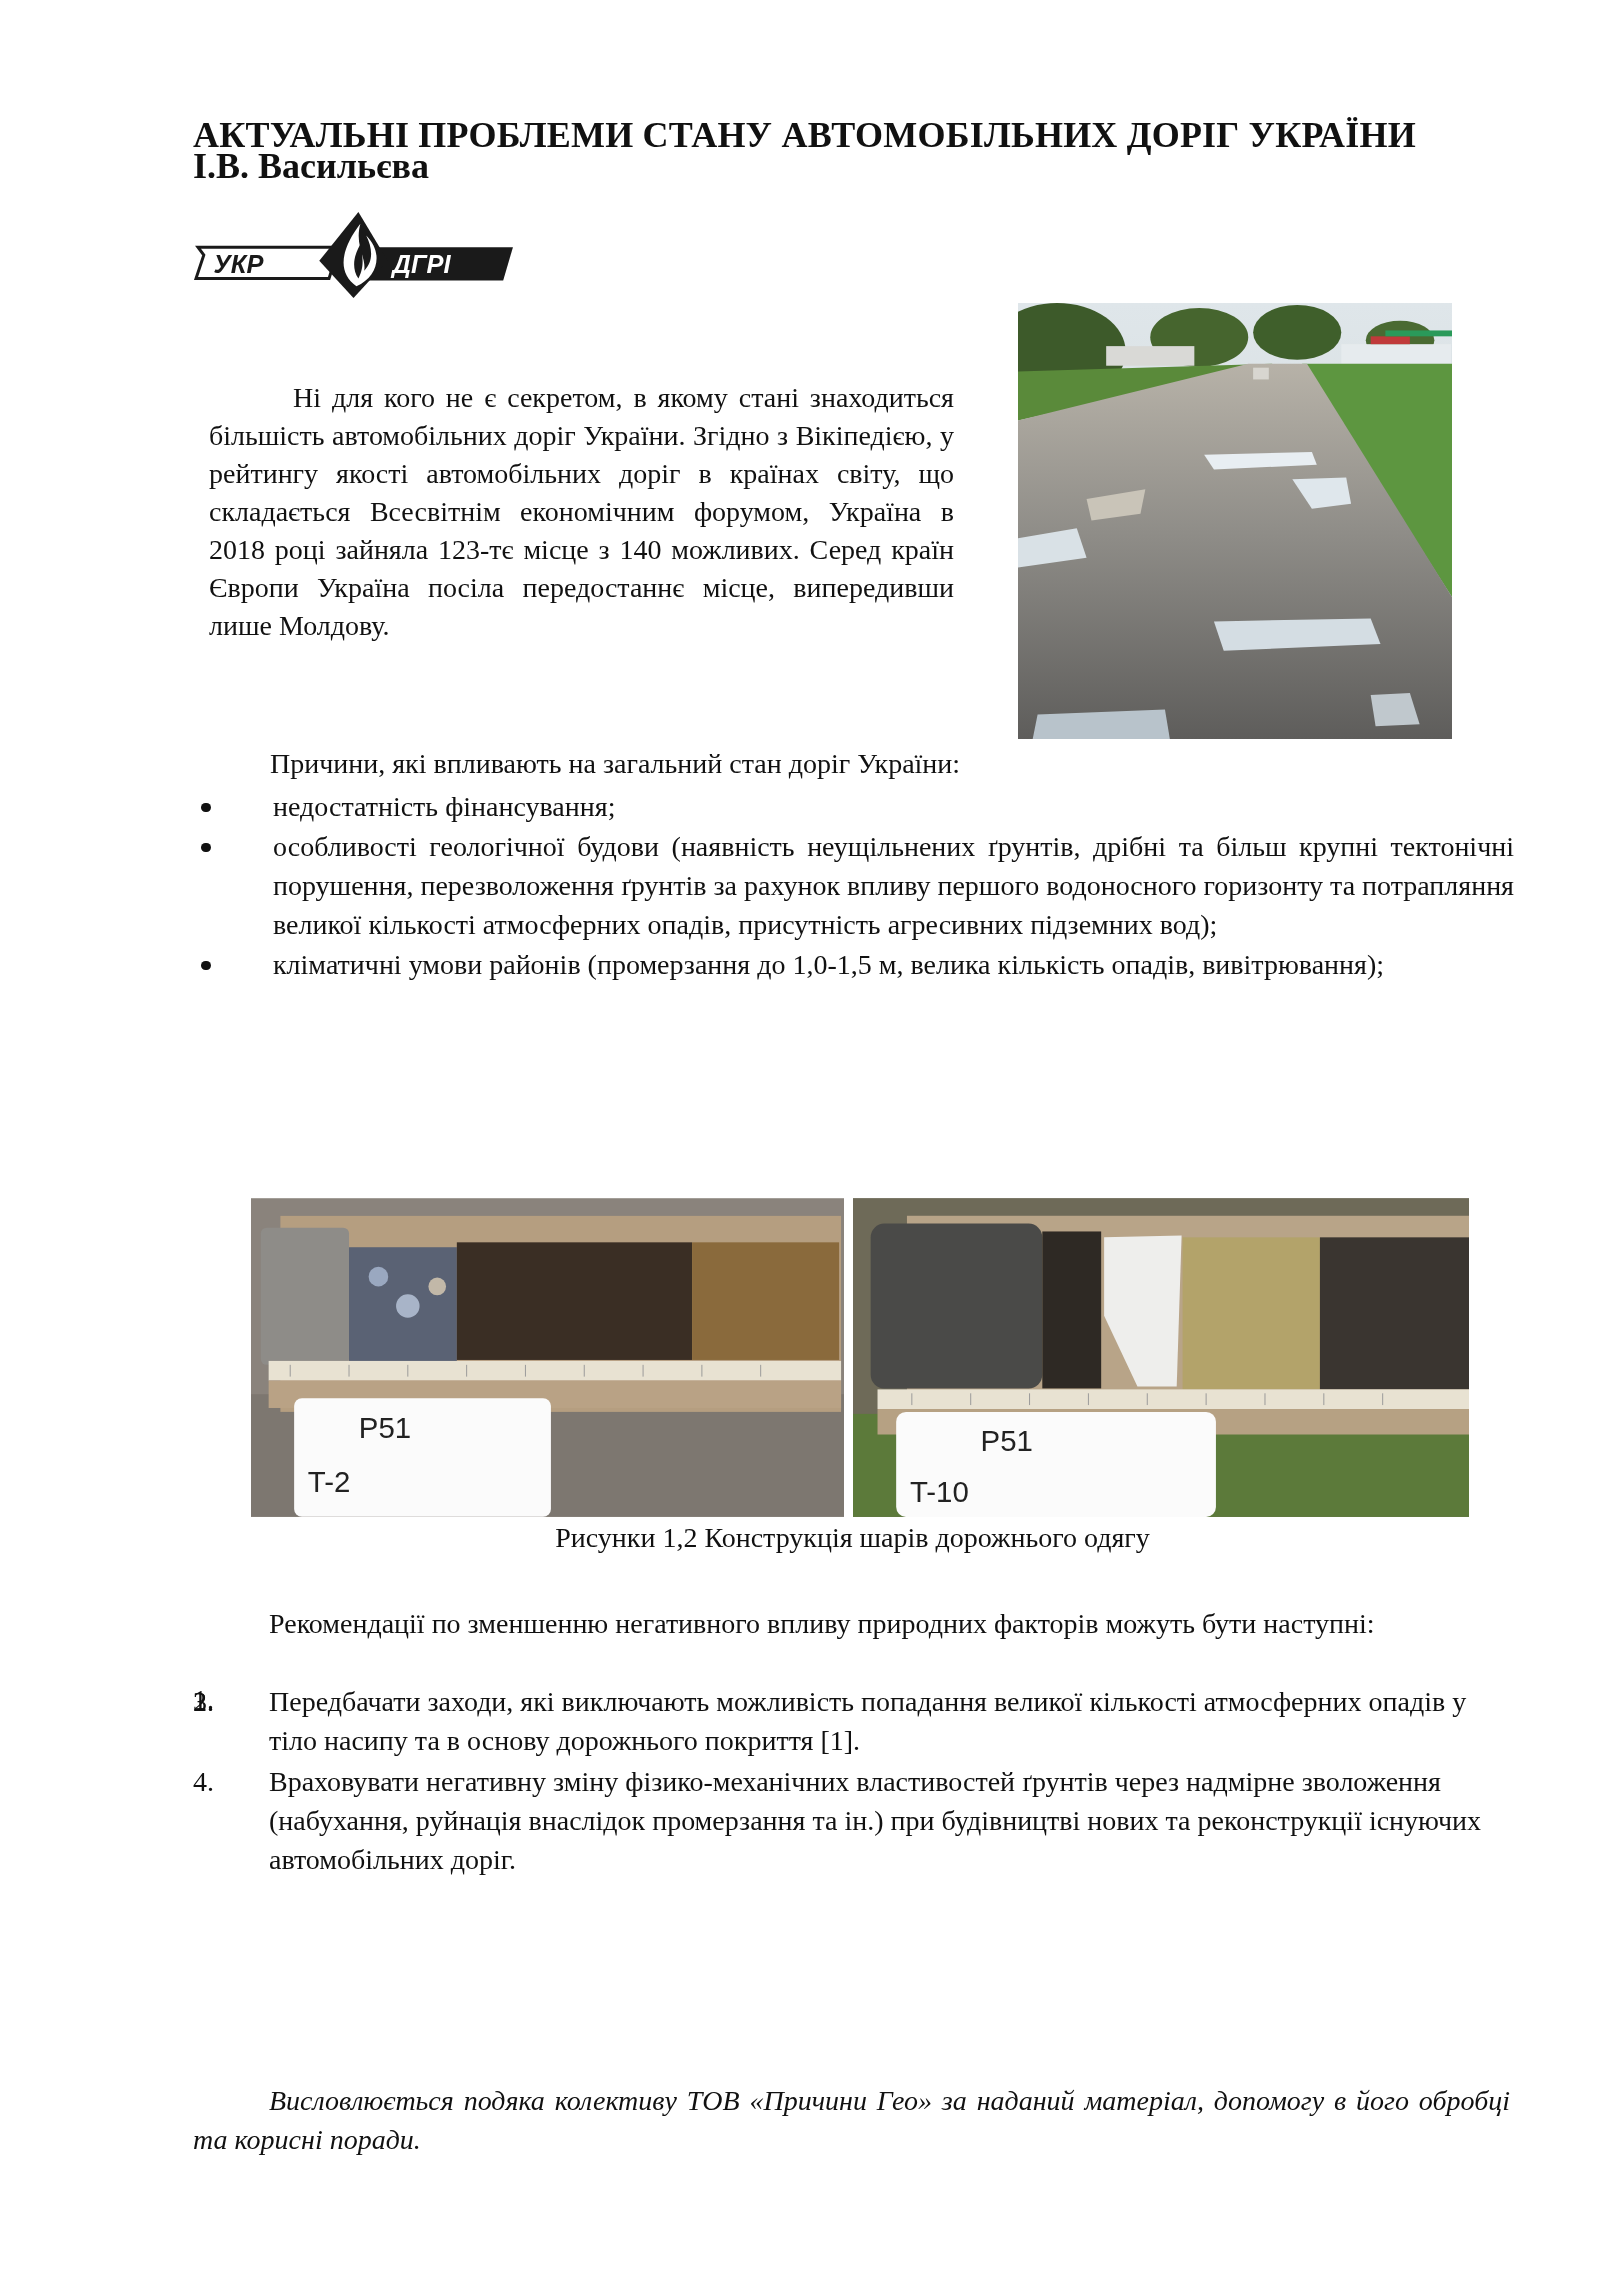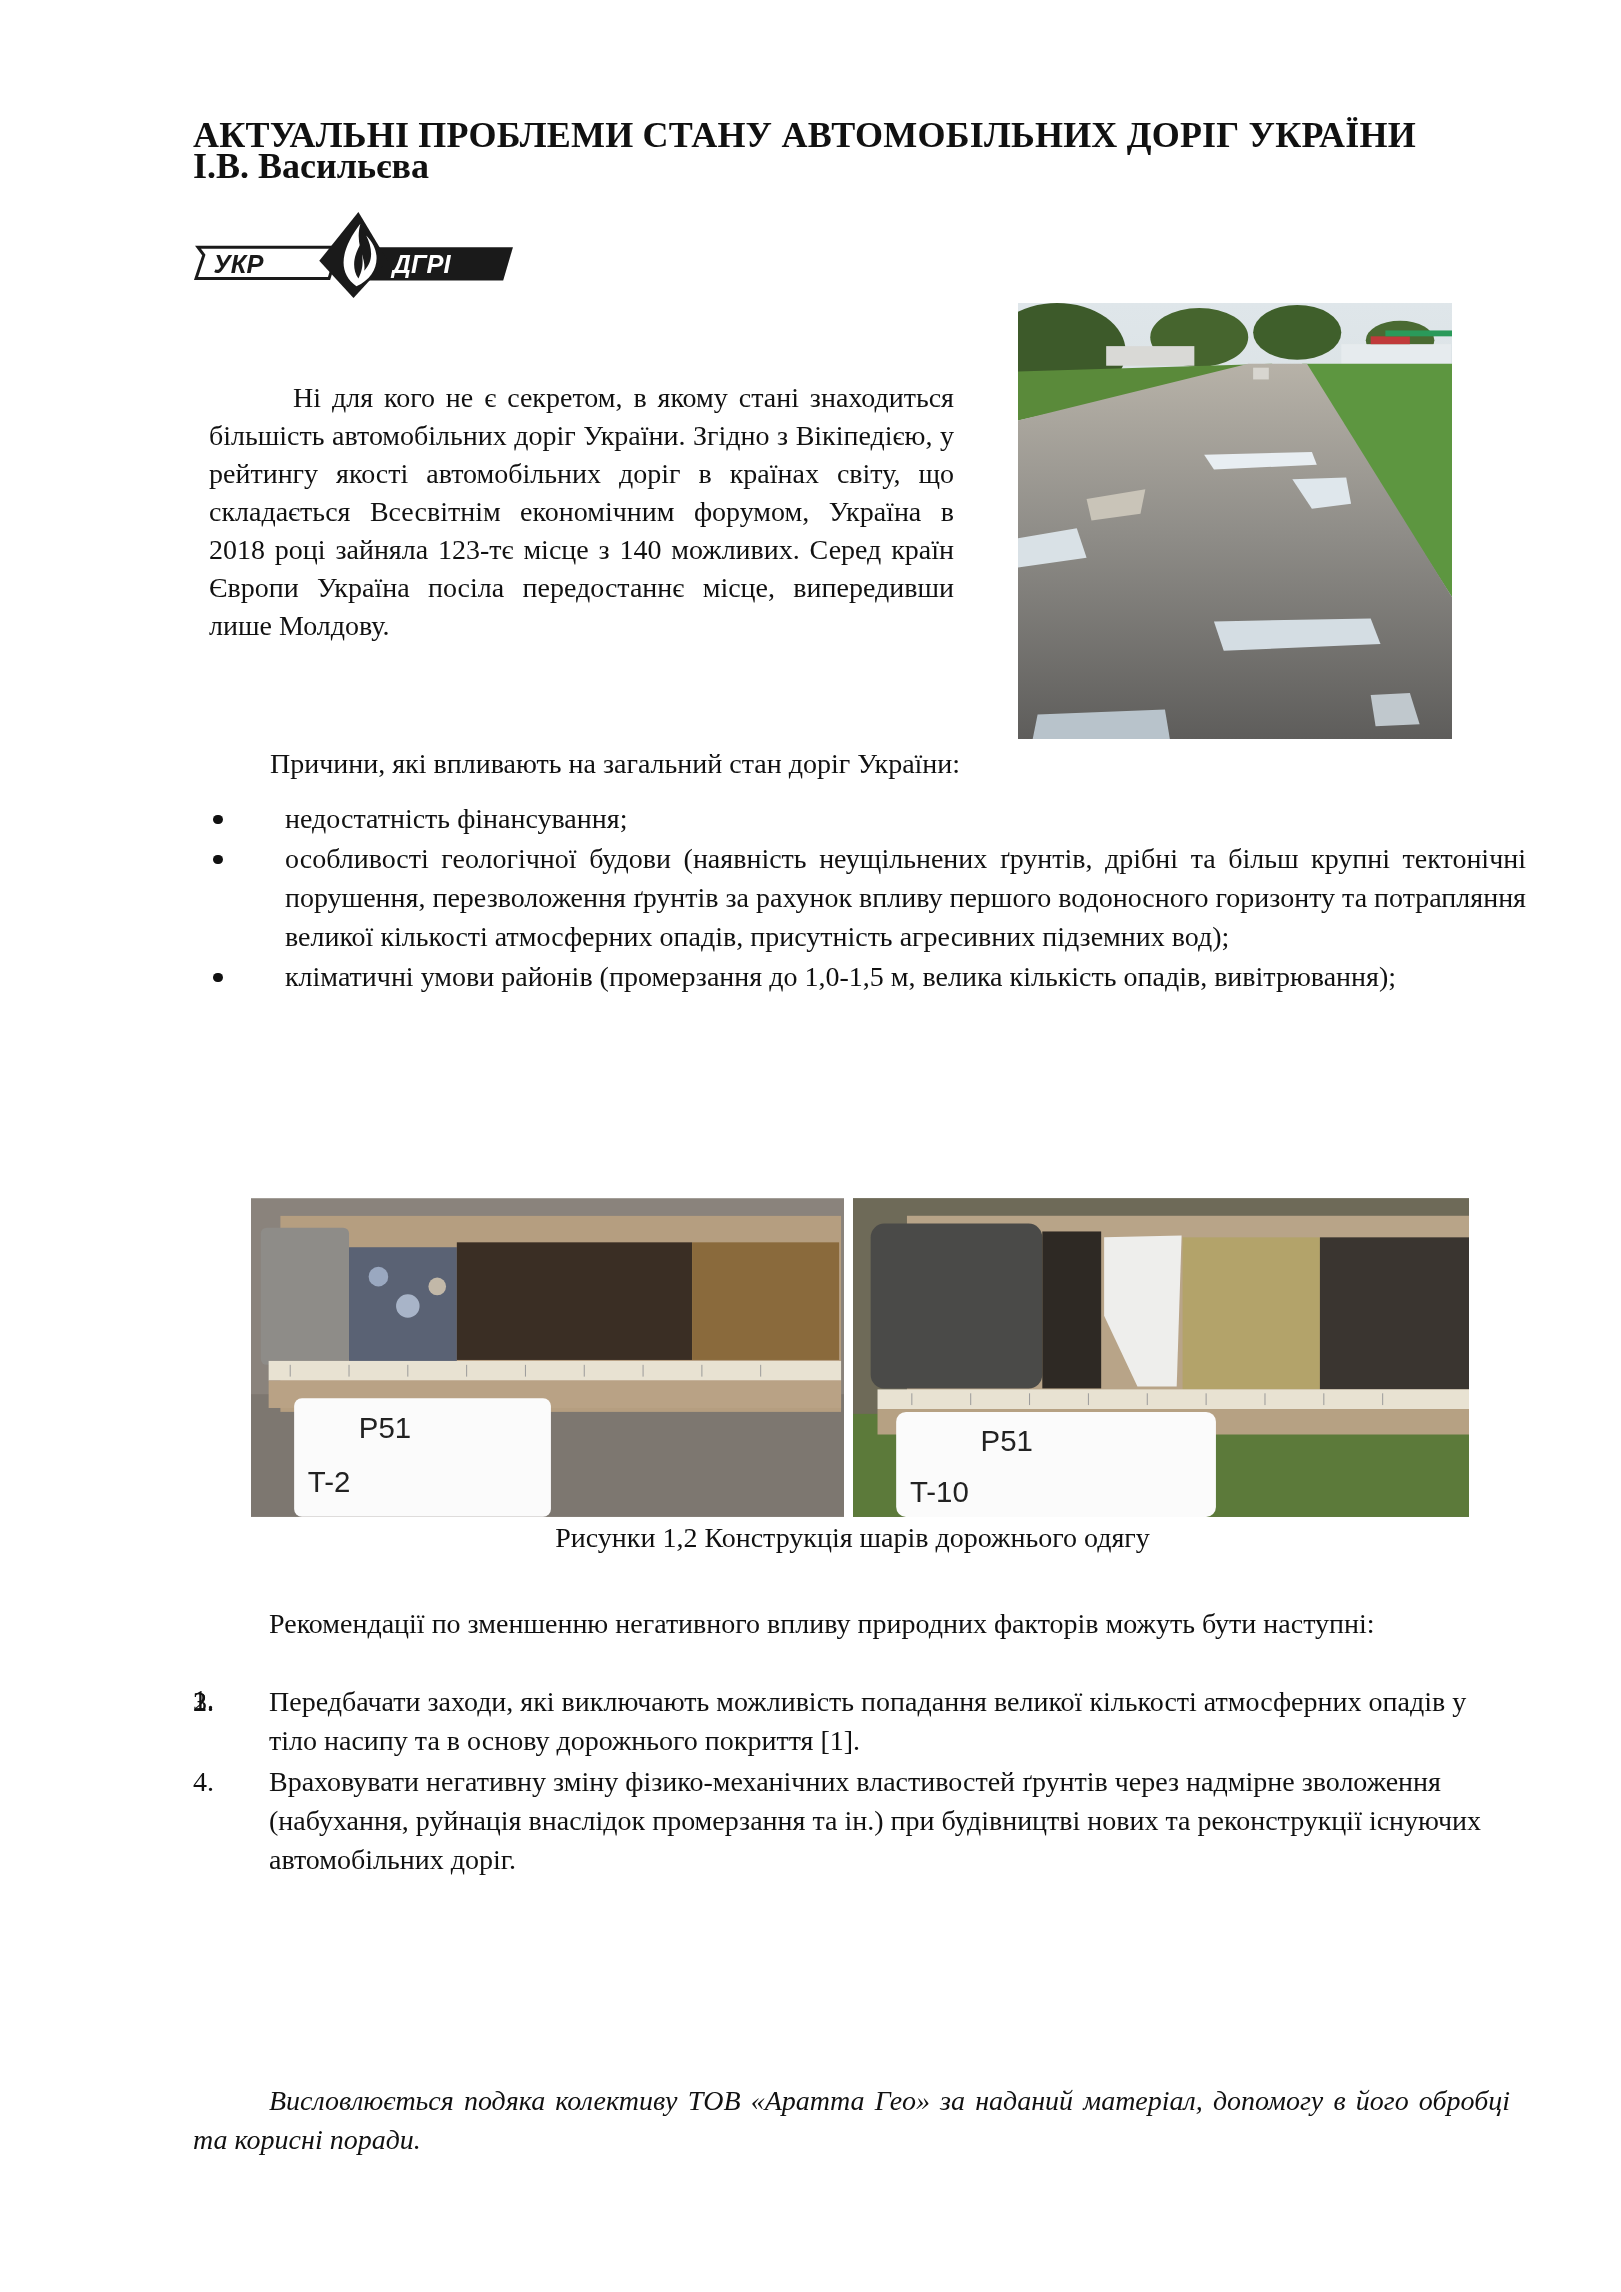--- a/index.html
+++ b/index.html
@@ -7,21 +7,21 @@
          font-family: "Liberation Serif", serif; color: #111; }
   .abs { position: absolute; }
   .title { left: 193px; top: 114px; font-size: 36px; font-weight: bold; letter-spacing: 0.2px; white-space: nowrap; }
   .author { left: 193px; top: 145px; font-size: 36px; font-weight: bold; white-space: nowrap; }
   .logo { left: 192px; top: 210px; width: 323px; height: 90px; }
   .para { font-size: 28px; line-height: 38px; text-align: justify; }
   .intro { left: 209px; top: 379px; width: 745px; }
   .intro .first { text-indent: 84px; }
   .road-photo { left: 1018px; top: 303px; width: 434px; height: 436px; overflow: hidden; }
   .causes-lead { left: 270px; top: 745px; font-size: 28px; line-height: 38px; white-space: nowrap; }
-  .bullets { left: 193px; top: 783px; width: 1317px; margin: 16px; padding: 0; list-style: none; }
+  .bullets { left: 193px; top: 783px; width: 1317px; margin: 4px; padding: 0; list-style: none; }
   .bullets li { position: relative; padding-left: 76px; font-size: 28px; line-height: 39px; text-align: justify; margin: 0 0 1px 0; }
   .bullets li .dot { position: absolute; left: 3.9px; top: 15.7px; width: 9.8px; height: 9.8px; border-radius: 50%; background: #111; }
   .core1 { left: 251px; top: 1198px; width: 593px; height: 319px; overflow: hidden; }
   .core2 { left: 853px; top: 1198px; width: 616px; height: 319px; overflow: hidden; }
   .caption { left: 0; width: 1621px; top: 1522px; text-align: center; font-size: 28px; margin-left: 42px; }
   .recs-lead { left: 193px; top: 1605px; width: 1317px; }
   .recs-lead .first { text-indent: 76px; }
   .recs { left: 193px; top: 1680px; width: 1317px; margin: 0; padding: 0; list-style: none; }
   .recs li { position: relative; padding-left: 76px; font-size: 28px; line-height: 39px; margin: 0 0 2px 0; }
   .recs li .num { position: absolute; left: 0; top: 0; }
@@ -169,15 +169,15 @@
   <div class="first">Рекомендації по зменшенню негативного впливу природних факторів можуть бути наступні:</div>
 </div>
 <ol class="abs recs">
   <li><span class="num">1.</span></li>
   <li><span class="num">2.</span></li>
   <li><span class="num">3.</span><span>Передбачати заходи, які виключають можливість попадання великої кількості атмосферних опадів у тіло насипу та в основу дорожнього покриття [1].</span></li>
   <li><span class="num">4.</span><span>Враховувати негативну зміну фізико-механічних властивостей ґрунтів через надмірне зволоження (набухання, руйнація внаслідок промерзання та ін.) при будівництві нових та реконструкції існуючих автомобільних доріг.</span></li>
 </ol>
 
 <div class="abs thanks">
-  <div class="first">Висловлюється подяка колективу ТОВ «Аратта Гео» за наданий матеріал, допомогу в його обробці та корисні поради.</div>
+  <div class="first">Висловлюється подяка колективу ТОВ «Причини Гео» за наданий матеріал, допомогу в його обробці та корисні поради.</div>
 </div>
 
 
 </body></html>

